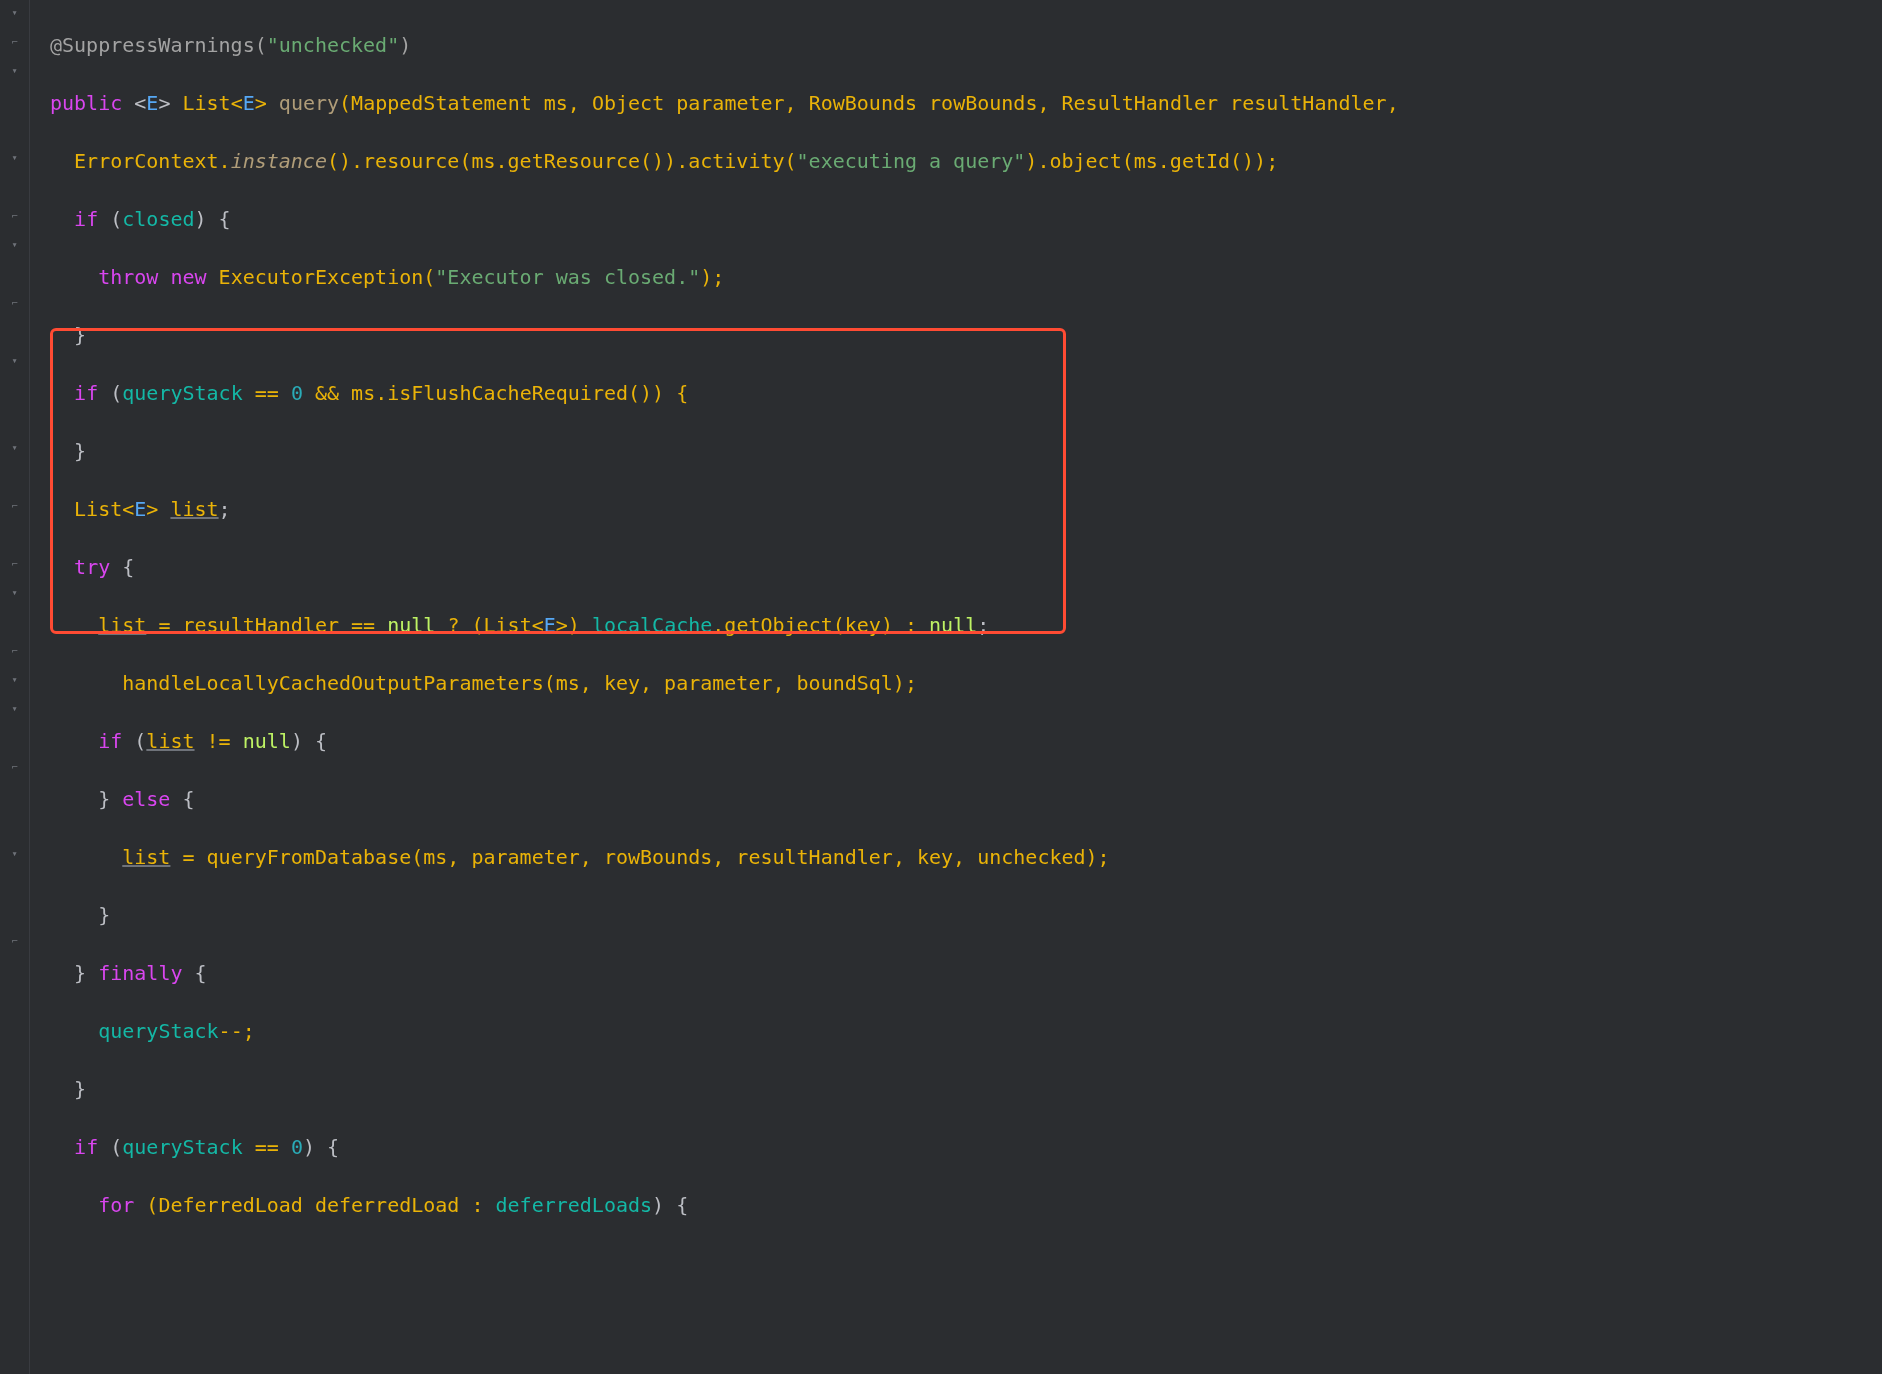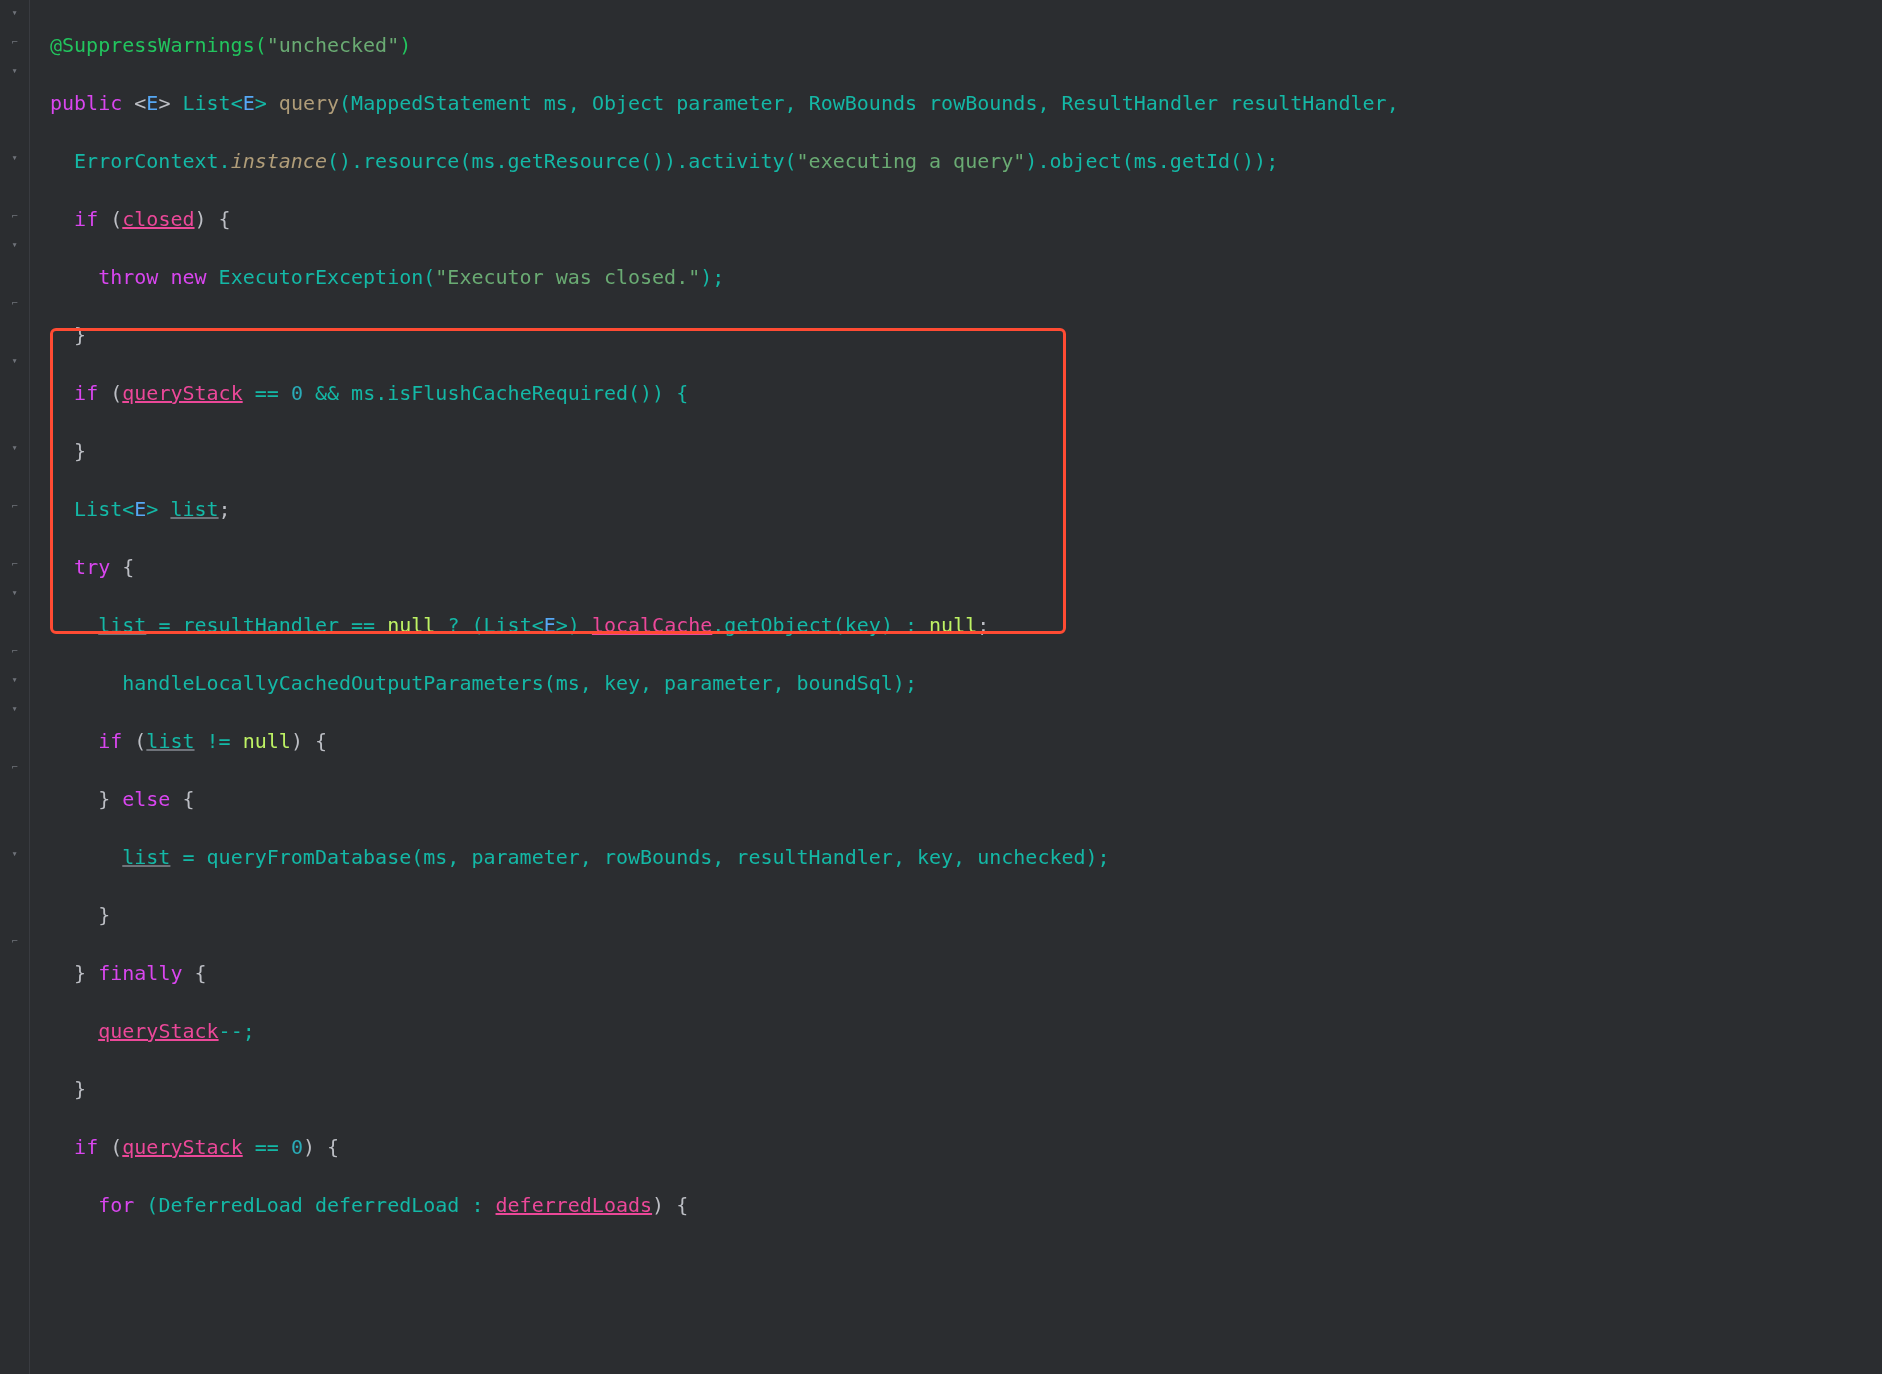--- a/index.html
+++ b/index.html
@@ -34,28 +34,28 @@
   }
   .fold-end {
     color: #6f737a;
     font-size: 10px;
   }
   .code-area {
     padding-left: 18px;
     white-space: pre;
   }
   .line { min-height: 29px; }
-  .tok-anno   { color: #22c55e; }
+  .tok-anno   { color: #a3a3a3; }
   .tok-keyword{ color: #d946ef; }
   .tok-generic{ color: #56a8f5; }
   .tok-method { color: #b09d79; }
   .tok-static { font-style: italic; margin-top: 22px; }
   .tok-string { color: #6aab73; }
-  .tok-field  { color: #ec4899; text-decoration: underline; }
-  .tok-plain  { color: #14b8a6; }
+  .tok-field  { color: #14b8a6; }
+  .tok-plain  { color: #eab308; }
   .tok-punc   { color: #bcbec4; }
   .tok-num    { color: #2aacb8; }
   .tok-null   { color: #bef264; }
   .underline  { text-decoration: underline; text-decoration-color: #6f737a; }
   .highlight-box {
     position: absolute;
     border: 3px solid #ff4b33;
     border-radius: 6px;
     pointer-events: none;
   }

